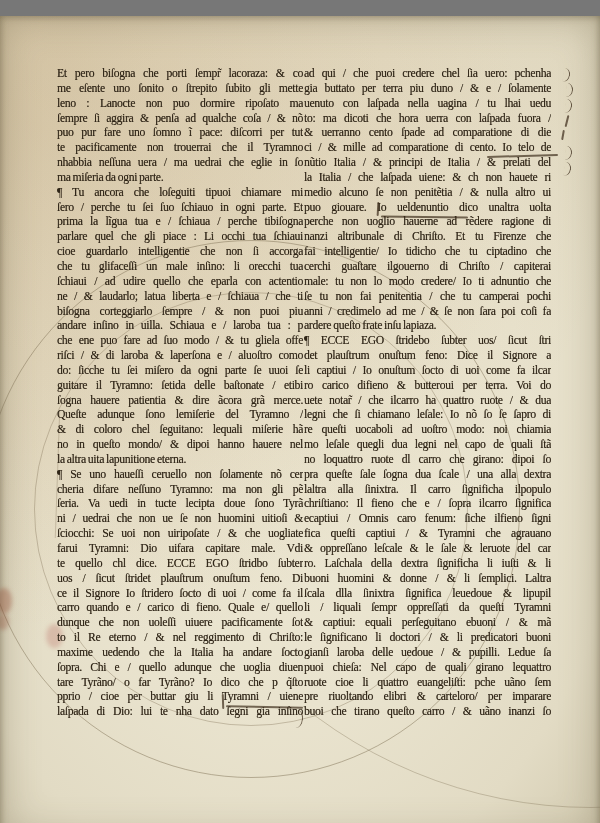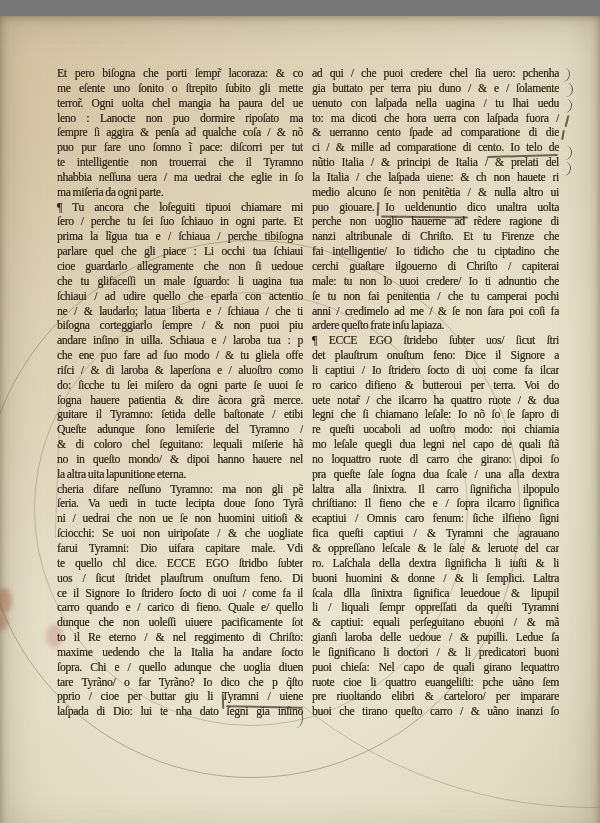--- a/index.html
+++ b/index.html
@@ -26,21 +26,21 @@
   .stamp-third{left:130px;top:-820px;width:920px;height:920px;border:1px solid rgba(128,114,86,.36);}
   
   .stain{position:absolute;border-radius:50%;pointer-events:none;}
   .stain-red1{left:-4px;top:572px;width:16px;height:26px;background:rgba(141,62,38,.34);filter:blur(2px);}
   .stain-red2{left:-3px;top:598px;width:12px;height:16px;background:rgba(141,62,38,.28);filter:blur(2px);}
   .stain-pink{left:46px;top:608px;width:17px;height:24px;background:rgba(188,120,108,.35);filter:blur(2px);}
   .crease{position:absolute;left:57px;top:394px;width:1px;height:128px;background:rgba(110,95,68,.28);transform:rotate(2deg);}
   
   .col{position:absolute;top:51px;color:#2f2517;}
   .col-left{left:57px;width:246px;}
-  .col-right{left:312px;width:247px;}
+  .col-right{left:304px;width:247px;}
   .tline{
     height:14.85px;line-height:14.85px;overflow:hidden;
     font-size:11.6px;letter-spacing:-0.3px;word-spacing:-0.6px;
     text-align:justify;text-align-last:justify;
     text-shadow:0.2px 0 0 rgba(47,37,23,.55);
     white-space:nowrap;
   }
   .tline.end{text-align-last:left;}
   
   .ink-paren{position:absolute;width:6px;height:14px;
@@ -61,46 +61,46 @@
   </div>
 
   <div class="stain stain-red1"></div>
   <div class="stain stain-red2"></div>
   <div class="stain stain-pink"></div>
   <div class="crease"></div>
 
   <div class="col col-left">
       <div class="tline">Et pero biſogna che porti ſempr̃ lacoraza: &amp; co</div>
       <div class="tline">me eſente uno ſonito o ſtrepito ſubito gli mette</div>
-      <div class="tline">terror̃. Ogni uolta chel mangia ha paura del ue</div>
       <div class="tline">leno : Lanocte non puo dormire ripoſato ma</div>
       <div class="tline">ſempre ſi aggira &amp; penſa ad qualche coſa / &amp; nõ</div>
       <div class="tline">puo pur fare uno ſomno ĩ pace: diſcorri per tut</div>
-      <div class="tline">te intelligentie non trouerrai che il Tyramno</div>
+      <div class="tline">te pacificamente non trouerrai che il Tyramno</div>
       <div class="tline">nhabbia neſſuna uera / ma uedrai che eglie in ſo</div>
       <div class="tline end">ma miſeria da ogni parte.</div>
       <div class="tline">¶ Tu ancora che loſeguiti tipuoi chiamare mi</div>
       <div class="tline">ſero / perche tu ſei ſuo ſchiauo in ogni parte. Et</div>
       <div class="tline">prima la lĩgua tua e / ſchiaua / perche tibiſogna</div>
       <div class="tline">parlare quel che gli piace : Li occhi tua ſchiaui</div>
-      <div class="tline">cioe guardarlo allegramente che non ſi uedoue</div>
-      <div class="tline">che tu glifaceſſi un male ſguardo: li uagina tua</div>
+      <div class="tline">cioe guardarlo intelligentie che non ſi accorga</div>
+      <div class="tline">che tu glifaceſſi un male inſino: li orecchi tua</div>
       <div class="tline">ſchiaui / ad udire quello che eparla con actentio</div>
       <div class="tline">ne / &amp; laudarlo; latua liberta e / ſchiaua / che ti</div>
       <div class="tline">biſogna corteggiarlo ſempre / &amp; non puoi piu</div>
       <div class="tline">andare inſino in uilla. Schiaua e / laroba tua : p</div>
       <div class="tline">che ene puo fare ad ſuo modo / &amp; tu gliela offe</div>
       <div class="tline">riſci / &amp; di laroba &amp; laperſona e / aluoſtro como</div>
       <div class="tline">do: ſicche tu ſei miſero da ogni parte ſe uuoi ſe</div>
+      <div class="tline">guitare il Tyramno: ſetida delle baſtonate / etibi</div>
       <div class="tline">ſogna hauere patientia &amp; dire ãcora grã merce.</div>
-      <div class="tline">guitare il Tyramno: ſetida delle baſtonate / etibi</div>
       <div class="tline">Queſte adunque ſono lemiſerie del Tyramno /</div>
       <div class="tline">&amp; di coloro chel ſeguitano: lequali miſerie hã</div>
       <div class="tline">no in queſto mondo/ &amp; dipoi hanno hauere nel</div>
       <div class="tline end">la altra uita lapunitione eterna.</div>
+      <div class="tline">¶ Se uno haueſſi ceruello non ſolamente nõ cer</div>
       <div class="tline">cheria difare neſſuno Tyramno: ma non gli pẽ</div>
       <div class="tline">ſeria. Va uedi in tucte lecipta doue ſono Tyrã</div>
       <div class="tline">ni / uedrai che non ue ſe non huomini uitioſi &amp;</div>
       <div class="tline">ſciocchi: Se uoi non uiripoſate / &amp; che uogliate</div>
       <div class="tline">farui Tyramni: Dio uifara capitare male. Vdi</div>
       <div class="tline">te quello chl dice. ECCE EGO ſtridbo ſubter</div>
       <div class="tline">uos / ſicut ſtridet plauſtrum onuſtum feno. Di</div>
       <div class="tline">ce il Signore Io ſtridero ſocto di uoi / come fa il</div>
       <div class="tline">carro quando e / carico di fieno. Quale e/ quello</div>
       <div class="tline">dunque che non uoleſſi uiuere pacificamente ſot</div>
@@ -119,46 +119,46 @@
       <div class="tline">&amp; uerranno cento ſpade ad comparatione di die</div>
       <div class="tline">ci / &amp; mille ad comparatione di cento. Io telo de</div>
       <div class="tline">nũtio Italia / &amp; principi de Italia / &amp; prelati del</div>
       <div class="tline">la Italia / che laſpada uiene: &amp; ch̃ non hauete ri</div>
       <div class="tline">medio alcuno ſe non penitẽtia / &amp; nulla altro ui</div>
       <div class="tline">puo giouare. Io ueldenuntio dico unaltra uolta</div>
       <div class="tline">perche non uoglio hauerne ad rẽdere ragione di</div>
       <div class="tline">nanzi altribunale di Chriſto. Et tu Firenze che</div>
       <div class="tline">fai intelligentie/ Io tidicho che tu ciptadino che</div>
       <div class="tline">cerchi guaſtare ilgouerno di Chriſto / capiterai</div>
-      <div class="tline">male: tu non lo uuoi credere/ Io ti adnuntio che</div>
+      <div class="tline">male: tu non lo modo credere/ Io ti adnuntio che</div>
       <div class="tline">ſe tu non fai penitentia / che tu camperai pochi</div>
       <div class="tline">anni / credimelo ad me / &amp; ſe non ſara poi coſi fa</div>
       <div class="tline end">ardere queſto frate inſu lapiaza.</div>
       <div class="tline">¶ ECCE EGO ſtridebo ſubter uos/ ſicut ſtri</div>
       <div class="tline">det plauſtrum onuſtum feno: Dice il Signore a</div>
-      <div class="tline">li captiui / Io ſtridero ſocto di uoi come fa ilcar</div>
+      <div class="tline">li captiui / Io onuſtum ſocto di uoi come fa ilcar</div>
       <div class="tline">ro carico difieno &amp; butteroui per terra. Voi do</div>
       <div class="tline">uete notar̃ / che ilcarro ha quattro ruote / &amp; dua</div>
       <div class="tline">legni che ſi chiamano leſale: Io nõ ſo ſe ſapro di</div>
       <div class="tline">re queſti uocaboli ad uoſtro modo: noi chiamia</div>
       <div class="tline">mo leſale quegli dua legni nel capo de quali ſtã</div>
       <div class="tline">no loquattro ruote d̃l carro che girano: dipoi ſo</div>
       <div class="tline">pra queſte ſale ſogna dua ſcale / una alla dextra</div>
       <div class="tline">laltra alla ſinixtra. Il carro ſignificha ilpopulo</div>
       <div class="tline">chriſtiano: Il fieno che e / ſopra ilcarro ſignifica</div>
       <div class="tline">ecaptiui / Omnis caro fenum: ſiche ilfieno ſigni</div>
       <div class="tline">fica queſti captiui / &amp; Tyramni che agrauano</div>
       <div class="tline">&amp; oppreſſano leſcale &amp; le ſale &amp; leruote del car</div>
       <div class="tline">ro. Laſchala della dextra ſignificha li iuſti &amp; li</div>
       <div class="tline">buoni huomini &amp; donne / &amp; li ſemplici. Laltra</div>
       <div class="tline">ſcala d̃lla ſinixtra ſignifica leuedoue &amp; lipupil</div>
       <div class="tline">li / liquali ſempr oppreſſati da queſti Tyramni</div>
       <div class="tline">&amp; captiui: equali perſeguitano ebuoni / &amp; mã</div>
+      <div class="tline">le ſignificano li doctori / &amp; li predicatori buoni</div>
       <div class="tline">gianſi laroba delle uedoue / &amp; pupilli. Ledue ſa</div>
-      <div class="tline">le ſignificano li doctori / &amp; li predicatori buoni</div>
       <div class="tline">puoi chieſa: Nel capo de quali girano lequattro</div>
       <div class="tline">ruote cioe li quattro euangeliſti: pche uãno ſem</div>
       <div class="tline">pre riuoltando elibri &amp; carteloro/ per imparare</div>
       <div class="tline">buoi che tirano queſto carro / &amp; uãno inanzi ſo</div>
     </div>
 
   <div class="ink-paren" style="left:563px;top:52px;transform:rotate(9deg);"></div>
   <div class="ink-paren" style="left:566px;top:67px;transform:rotate(4deg);"></div>
   <div class="ink-paren" style="left:565px;top:83px;transform:rotate(7deg);"></div>
   <div class="ink-stroke" style="left:566px;top:99px;height:12px;transform:rotate(14deg);"></div>

